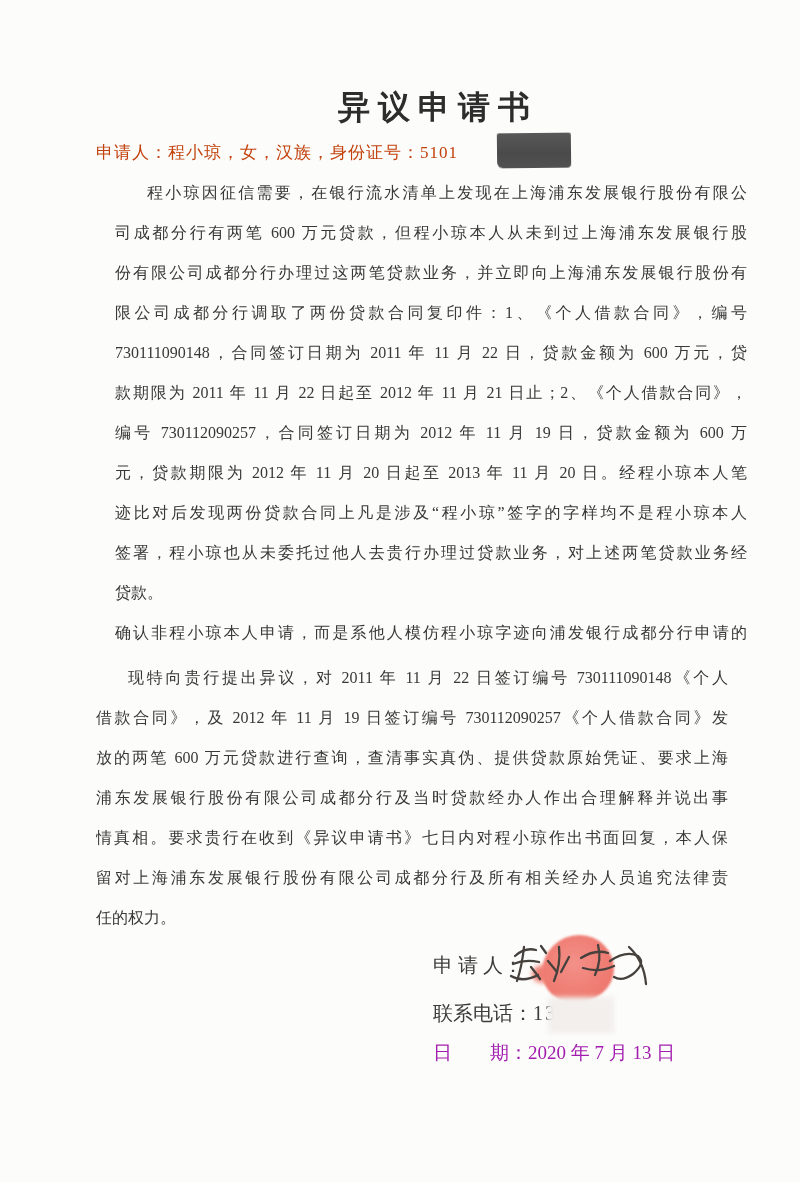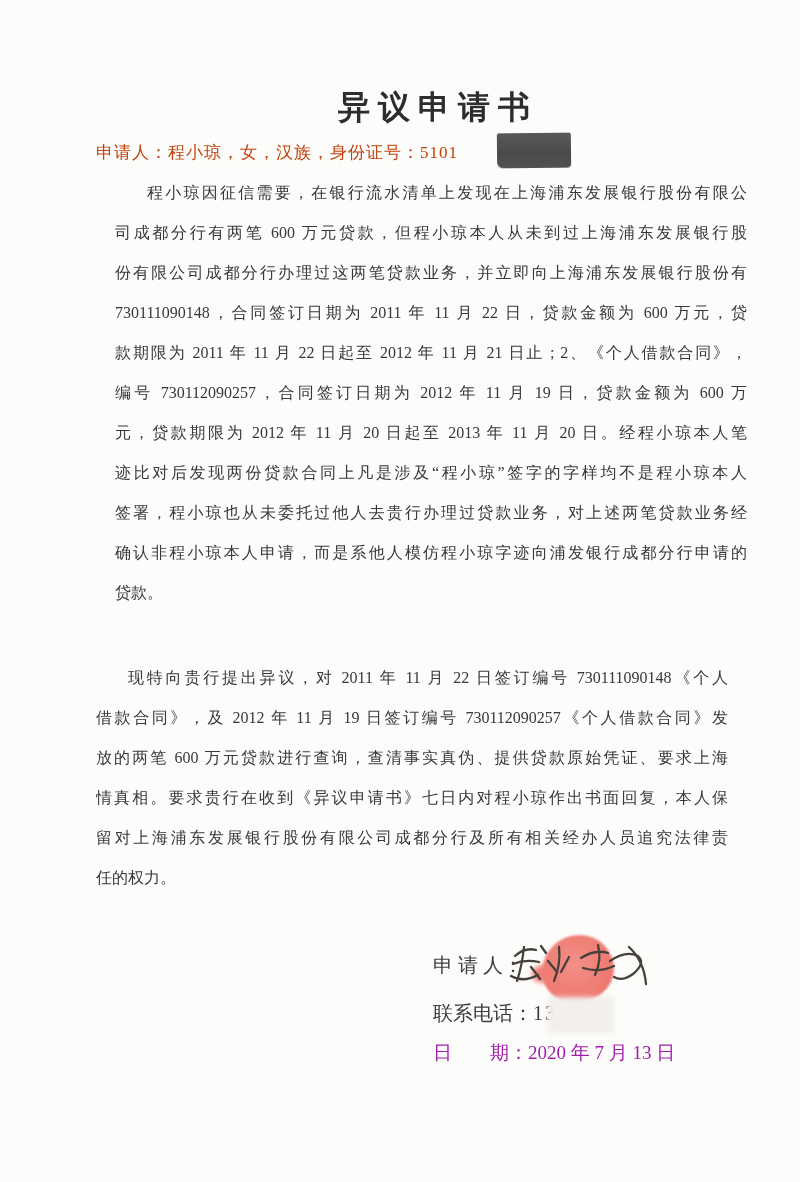--- a/index.html
+++ b/index.html
@@ -81,34 +81,36 @@
   <div class="doc-title">异议申请书</div>
 
   <div class="applicant-line">申请人：程小琼，女，汉族，身份证号：5101</div>
 
   <div class="redact-dark"></div>
 
   <div class="body-block para1">
     <div class="bline first">程小琼因征信需要，在银行流水清单上发现在上海浦东发展银行股份有限公</div>
     <div class="bline">司成都分行有两笔 600 万元贷款，但程小琼本人从未到过上海浦东发展银行股</div>
     <div class="bline">份有限公司成都分行办理过这两笔贷款业务，并立即向上海浦东发展银行股份有</div>
+    <div class="bline">限公司成都分行调取了两份贷款合同复印件：1、《个人借款合同》，编号</div>
     <div class="bline">730111090148，合同签订日期为 2011 年 11 月 22 日，贷款金额为 600 万元，贷</div>
     <div class="bline">款期限为 2011 年 11 月 22 日起至 2012 年 11 月 21 日止；2、《个人借款合同》，</div>
     <div class="bline">编号 730112090257，合同签订日期为 2012 年 11 月 19 日，贷款金额为 600 万</div>
     <div class="bline">元，贷款期限为 2012 年 11 月 20 日起至 2013 年 11 月 20 日。经程小琼本人笔</div>
     <div class="bline">迹比对后发现两份贷款合同上凡是涉及“程小琼”签字的字样均不是程小琼本人</div>
     <div class="bline">签署，程小琼也从未委托过他人去贵行办理过贷款业务，对上述两笔贷款业务经</div>
+    <div class="bline last">贷款。</div>
     <div class="bline">确认非程小琼本人申请，而是系他人模仿程小琼字迹向浦发银行成都分行申请的</div>
-    <div class="bline last">贷款。</div>
   </div>
 
   <div class="body-block para2">
     <div class="bline first">现特向贵行提出异议，对 2011 年 11 月 22 日签订编号 730111090148《个人</div>
     <div class="bline">借款合同》，及 2012 年 11 月 19 日签订编号 730112090257《个人借款合同》发</div>
     <div class="bline">放的两笔 600 万元贷款进行查询，查清事实真伪、提供贷款原始凭证、要求上海</div>
+    <div class="bline">浦东发展银行股份有限公司成都分行及当时贷款经办人作出合理解释并说出事</div>
     <div class="bline">情真相。要求贵行在收到《异议申请书》七日内对程小琼作出书面回复，本人保</div>
     <div class="bline">留对上海浦东发展银行股份有限公司成都分行及所有相关经办人员追究法律责</div>
     <div class="bline last">任的权力。</div>
   </div>
 
   <div class="sig-label">申 请 人：</div>
 
   <div class="seal"></div>
 
   <div class="signature" aria-label="程小琼">

